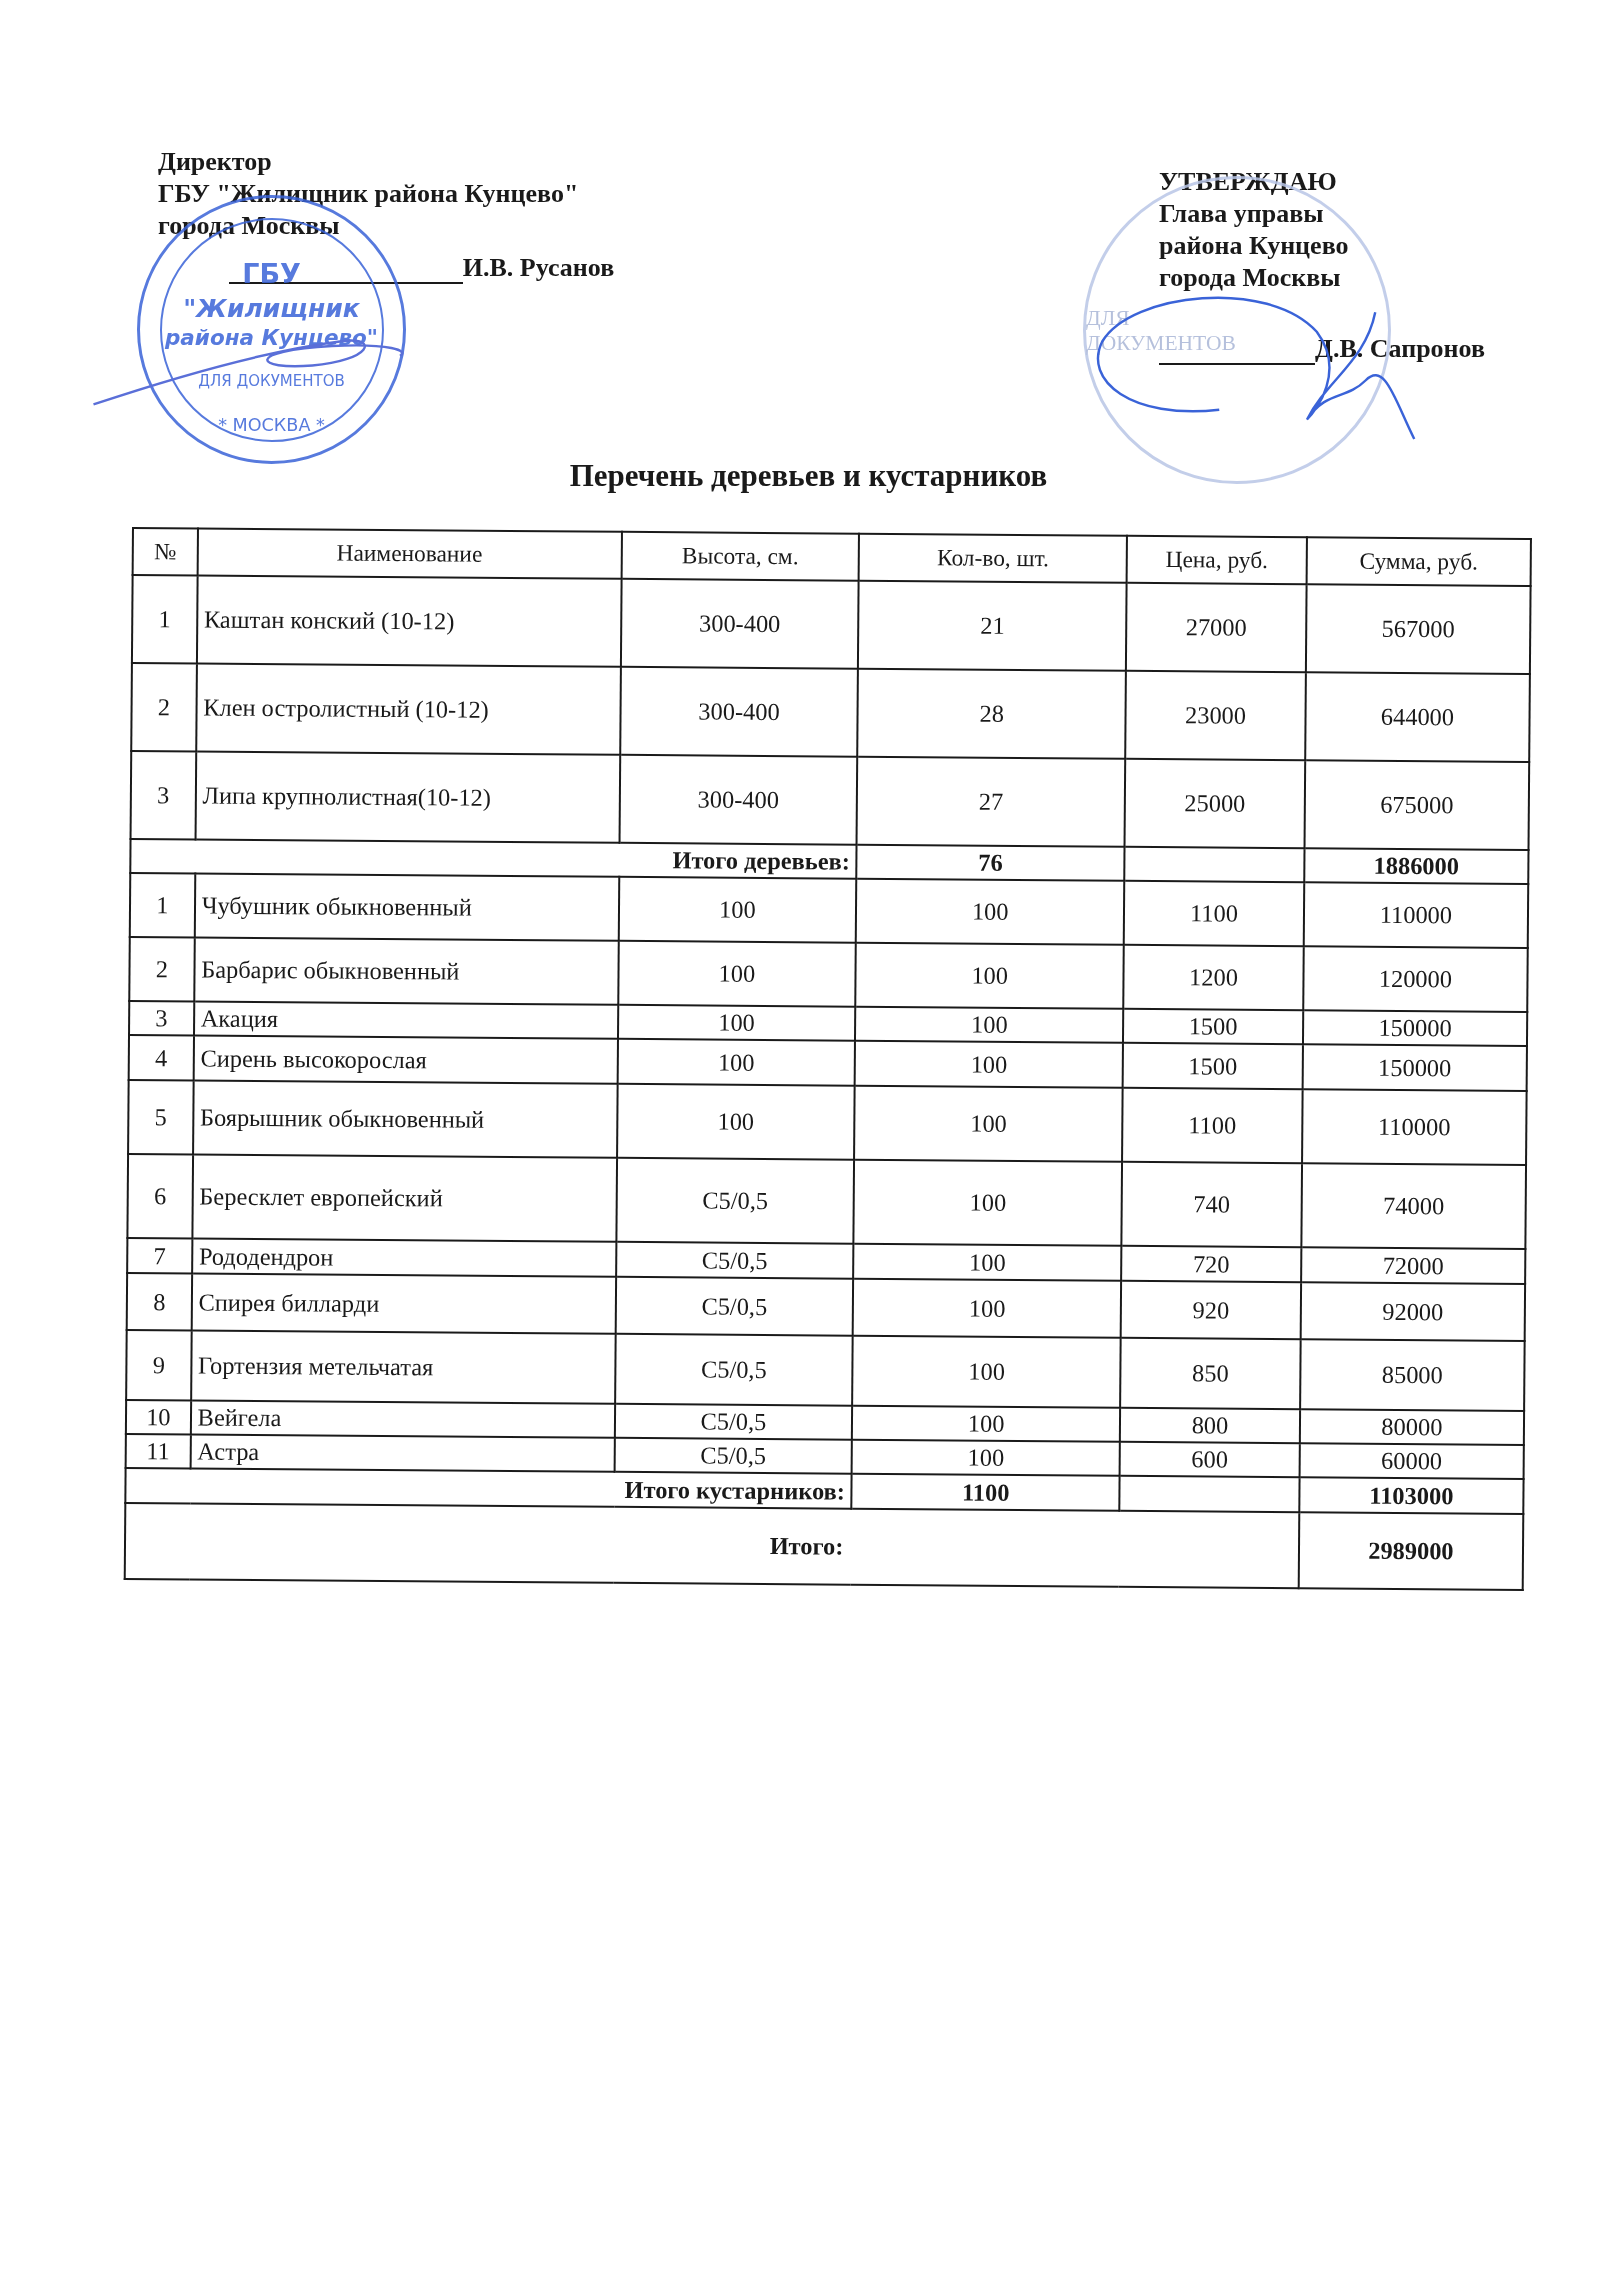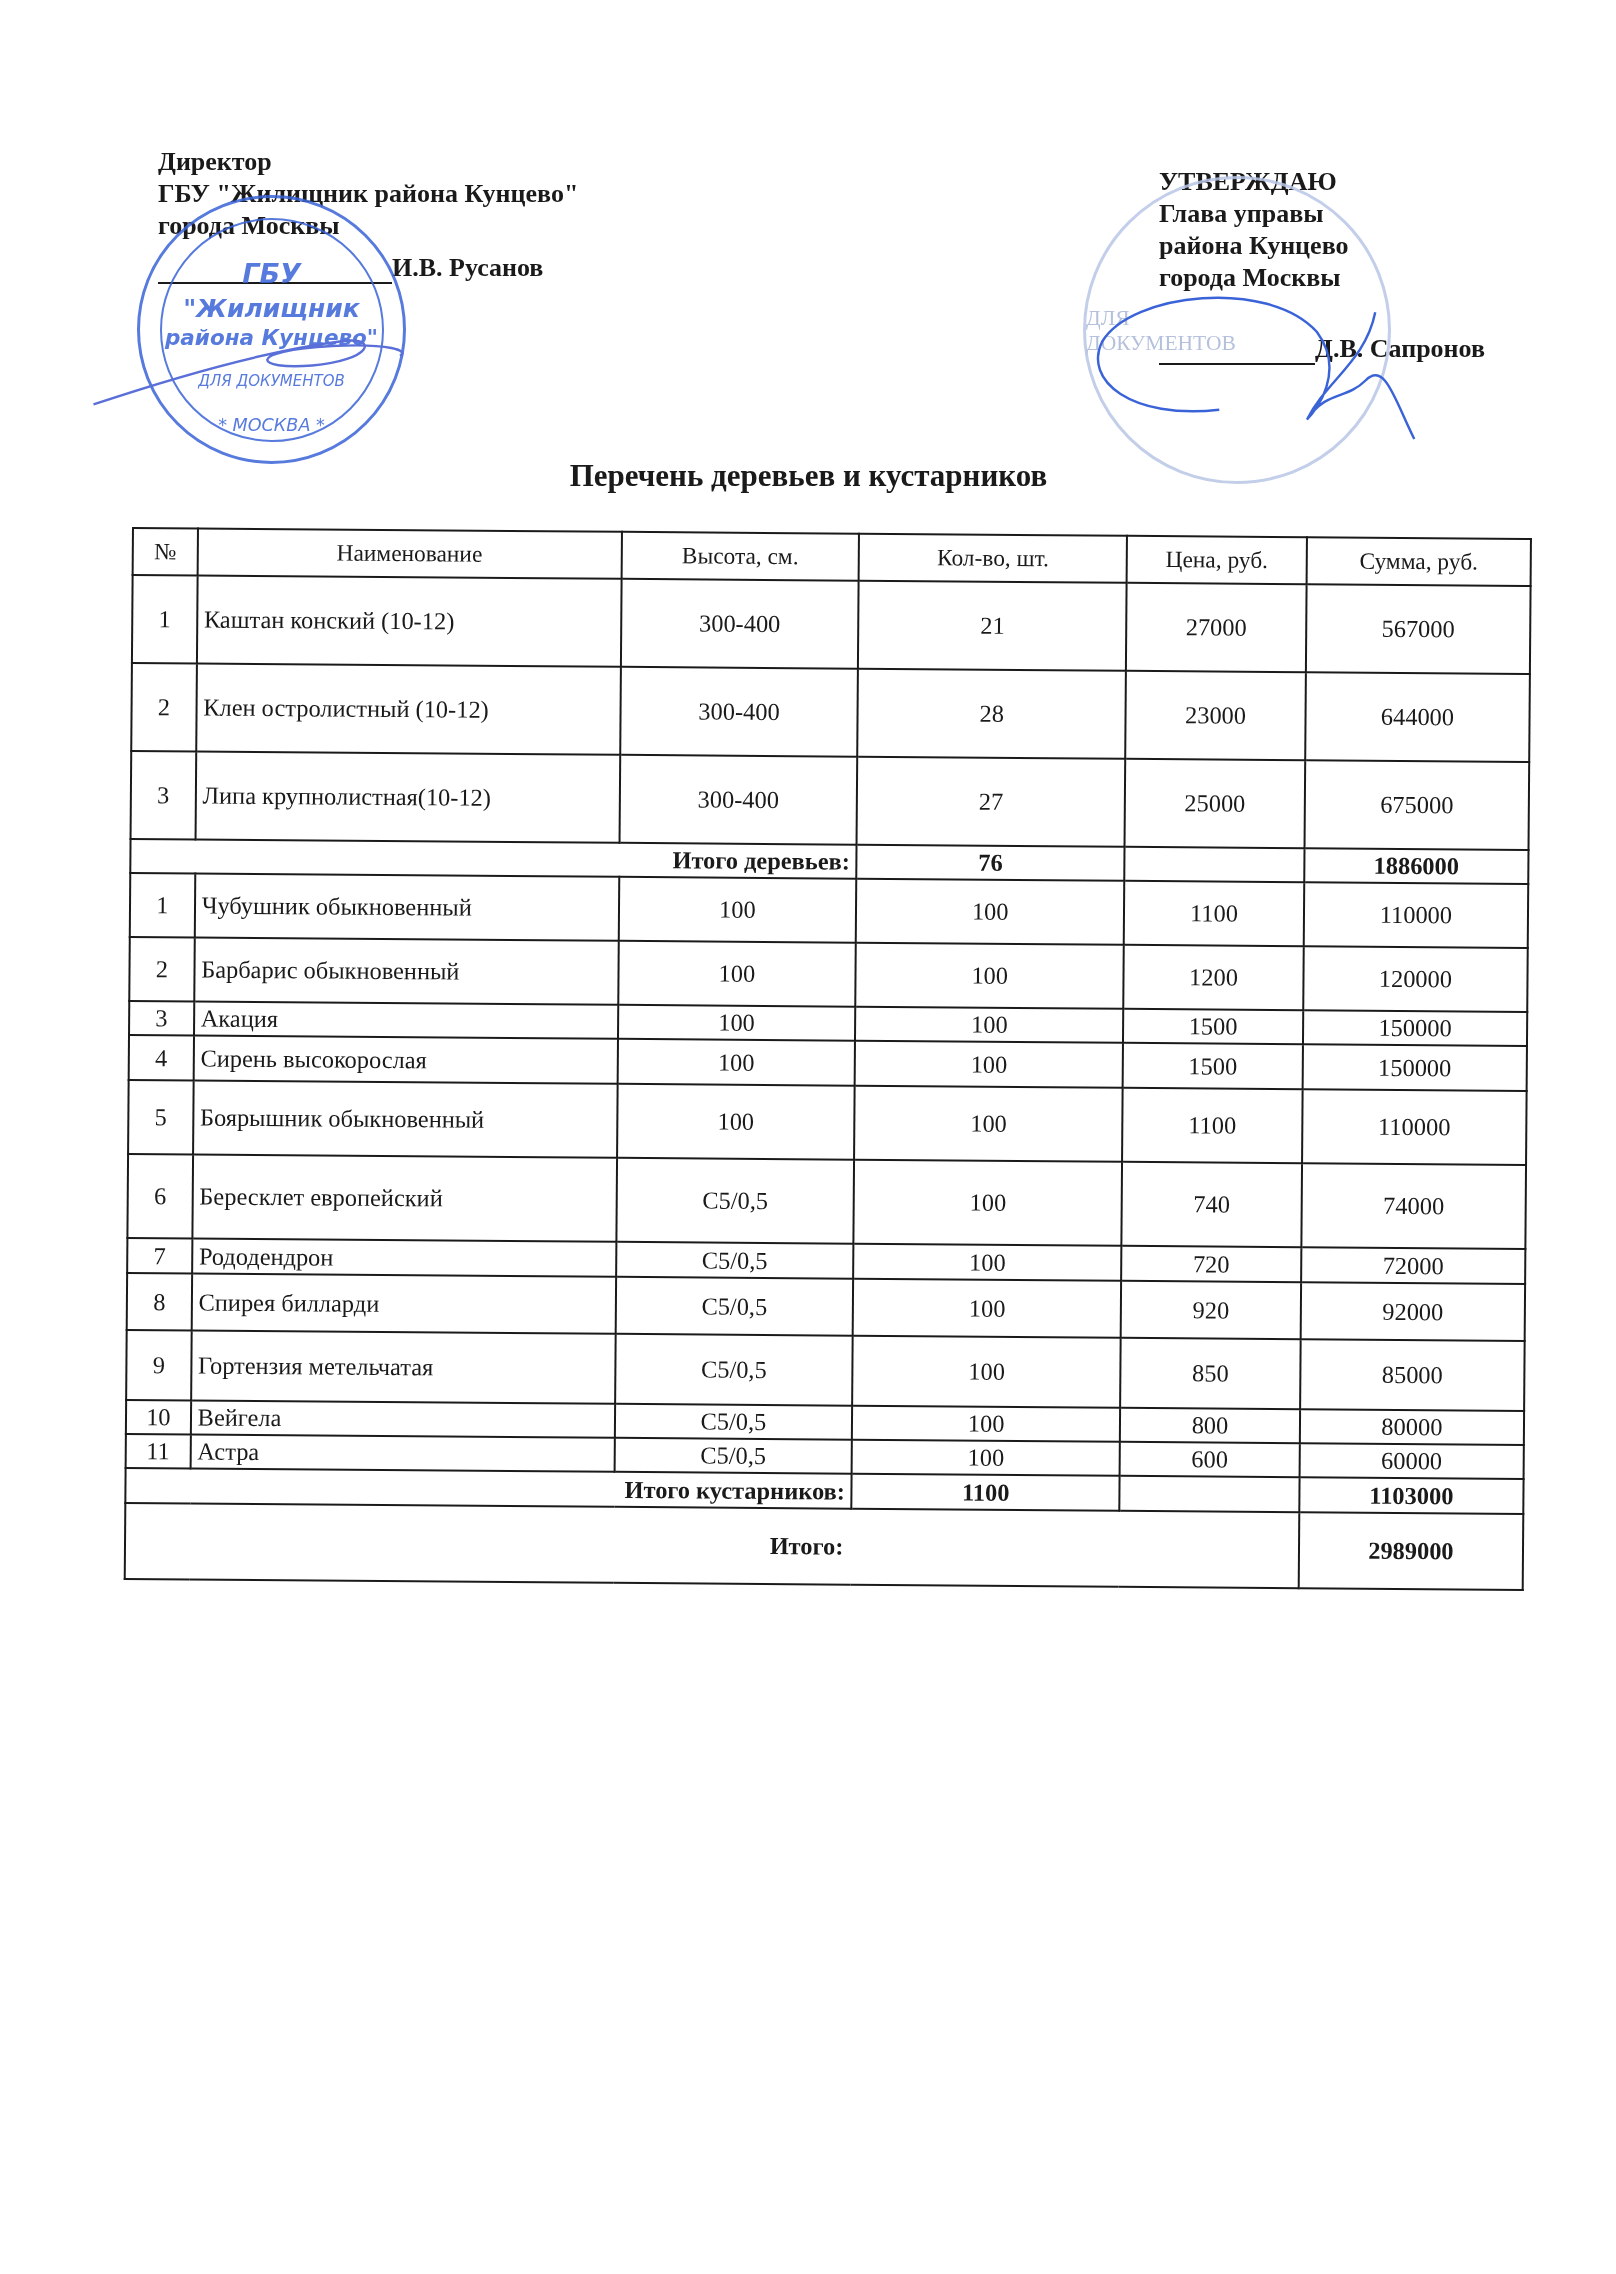--- a/index.html
+++ b/index.html
@@ -18,21 +18,21 @@
     position: absolute; border-radius: 50%; border: 3.9px solid #3a63d8;
     color: #3a63d8; opacity: 0.85; pointer-events: none;
   }
   .stamp-left { left: 137px; top: 195px; width: 263px; height: 263px; }
   .stamp-left .inner {
     position: absolute; left: 19.5px; top: 19.5px; right: 19.5px; bottom: 19.5px;
     border-radius: 50%; border: 2px solid #3a63d8;
   }
   .stamp-left .s-text {
     position: absolute; left: 0; right: 0; text-align: center;
-    font-family: "DejaVu Sans", sans-serif; font-weight: bold; font-style: italic;
+    font-family: "DejaVu Sans", sans-serif; font-weight: bold;
   }
   .stamp-right {
     left: 1083px; top: 176px; width: 302px; height: 302px;
     border-color: #b9c6e6; color: #a9b6d6;
   }
   .stamp-right .s-text {
     position: absolute; left: 0; right: 0; text-align: left; font-size: 21.5px;
     font-family: "Liberation Serif", serif;
   }
   .signature-scribble { position: absolute; pointer-events: none; }
@@ -61,21 +61,21 @@
   .bold { font-weight: bold !important; }
   .grand-row td { height: 70px; }
 </style>
 </head>
 <body>
 
 <div class="approval-block approval-left">
   <div class="line">Директор</div>
   <div class="line">ГБУ "Жилищник района Кунцево"</div>
   <div class="line">города Москвы</div>
-  <div class="sign-row" style="">
+  <div class="sign-row" style="justify-content:center;">
     <span class="sign-line" style="width:234px;"></span>
     <span class="sign-name">И.В. Русанов</span>
   </div>
 </div>
 
 <div class="stamp stamp-left">
   <div class="inner"></div>
   <div class="s-text" style="top:60px;font-size:27px;">ГБУ</div>
   <div class="s-text" style="top:96px;font-size:25px;font-style:italic;">"Жилищник</div>
   <div class="s-text" style="top:127px;font-size:21.5px;font-style:italic;">района Кунцево"</div>

